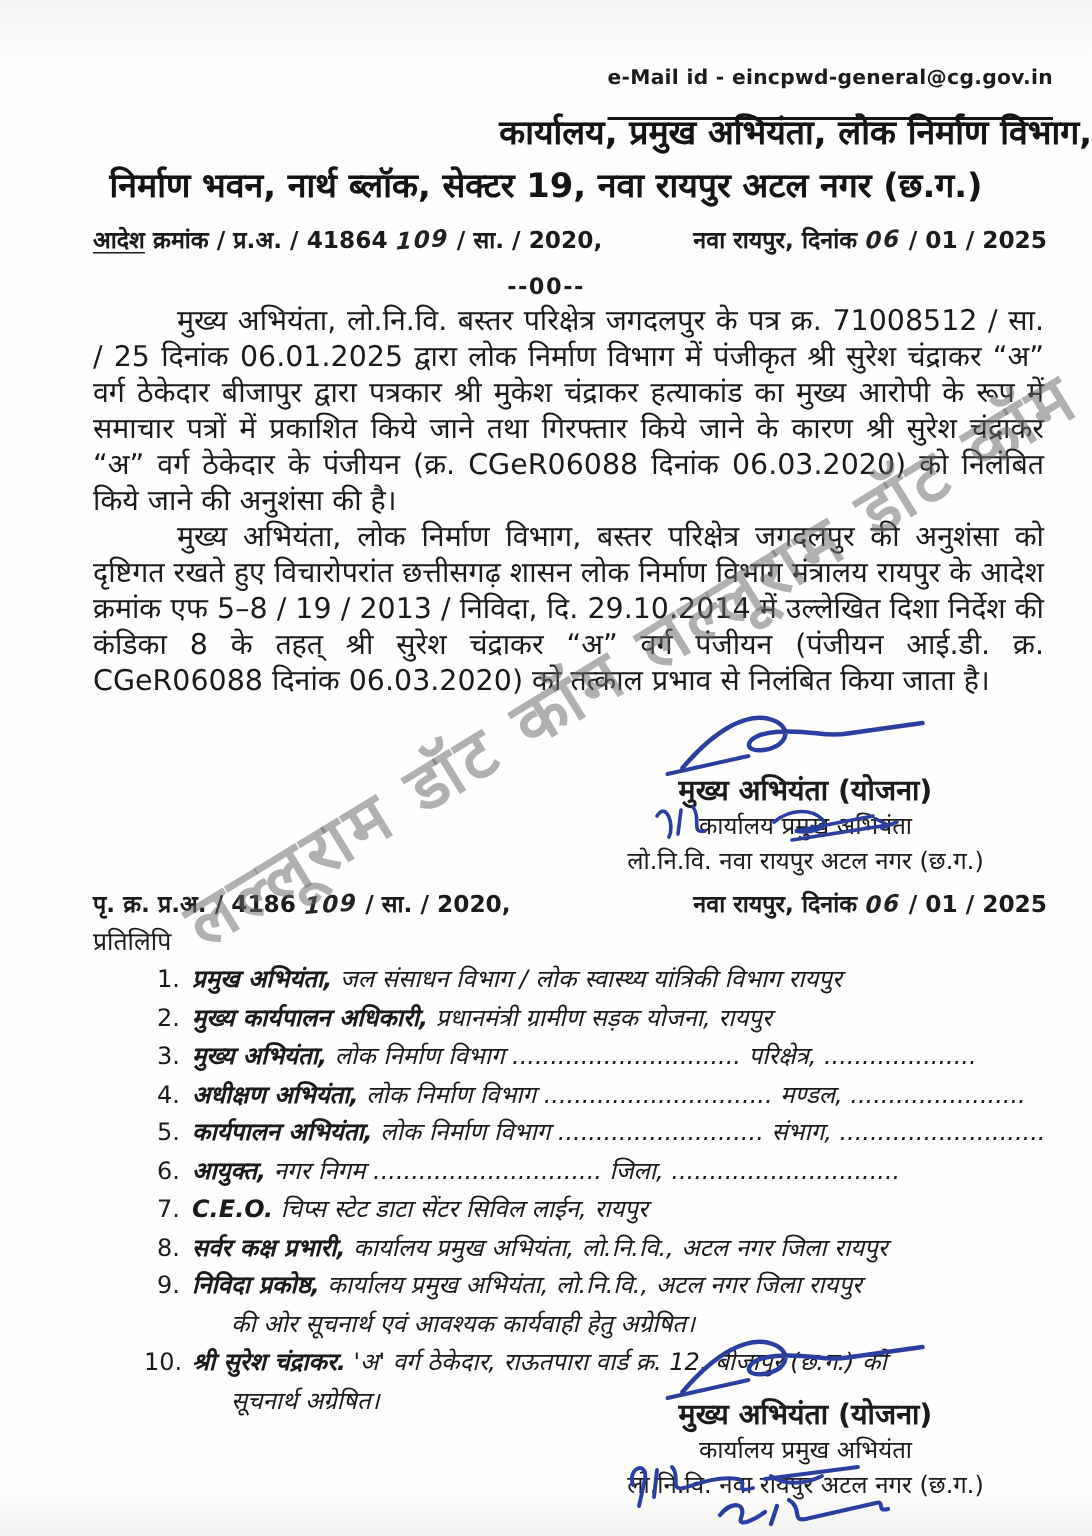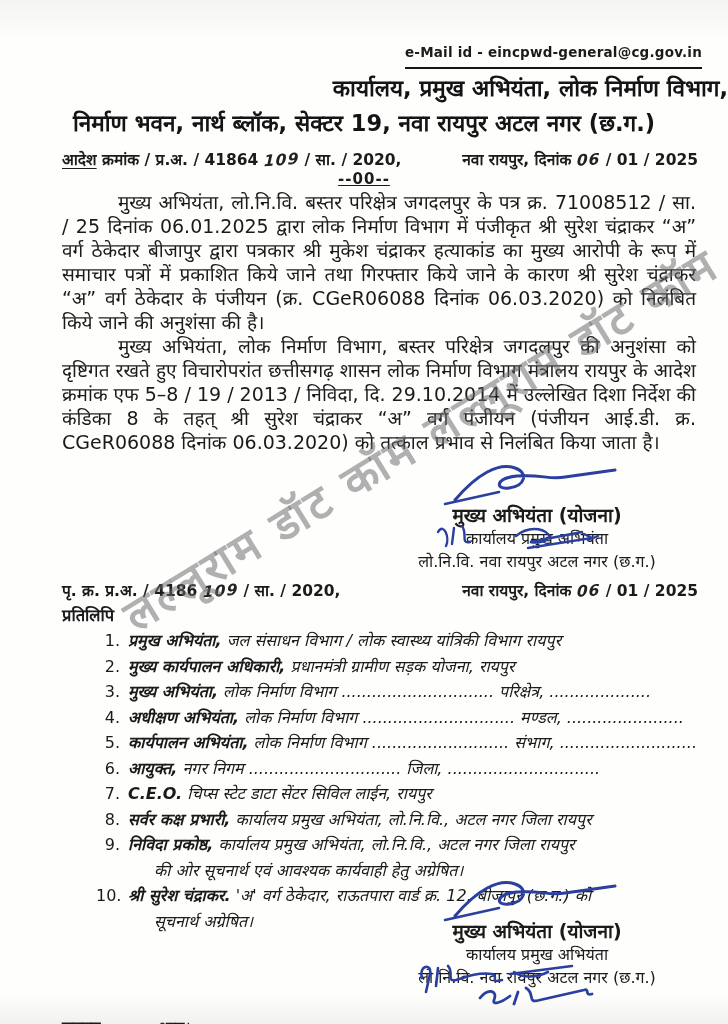--- a/index.html
+++ b/index.html
@@ -36,21 +36,21 @@
   }
 
   .email-row {
     text-align: right;
     padding: 44px 26px 0 0;
     font-size: 13.5px;
     font-weight: bold;
   }
   .email-row .email {
     border-bottom: 2px solid #161616;
-    padding-bottom: 7px;
+    padding-bottom: 18px;
     letter-spacing: 0.2px;
   }
 
   .title { text-align: center; font-weight: bold; color: #141414; }
   .title-1 { margin-top: 12px; font-size: 22.5px; text-align: right; }
   .title-2 { margin-top: 4px;  font-size: 22.5px; }
 
   .ref-row {
     display: flex;
     justify-content: space-between;
@@ -62,21 +62,21 @@
   .ref-left .u { text-decoration: underline; text-underline-offset: 3px; }
   .hw {
     display: inline-block;
     font-style: italic;
     font-weight: bold;
     transform: rotate(-4deg) skewX(-6deg);
     color: #222;
     letter-spacing: 1px;
   }
 
-  .divider { text-align: center; font-size: 15px; font-weight: bold; margin-top: 0; letter-spacing: 1px; text-decoration: underline; }
+  .divider { text-align: center; font-size: 15px; font-weight: bold; margin-top: 12px; letter-spacing: 1px; }
 
   .body-para {
     margin: 2px 32px 0 62px;
     font-size: 19px;
     line-height: 24px;
     text-align: justify;
     text-indent: 56px;
     color: #1a1a1a;
   }
   .body-para.second { margin-top: 0; }
@@ -96,21 +96,21 @@
 
   .endorse-row {
     display: flex;
     justify-content: space-between;
     align-items: baseline;
     margin: 6px 30px 0 62px;
     font-size: 15.5px;
     font-weight: bold;
   }
 
-  .copies-heading { margin: 2px 0 0 62px; font-size: 16.5px; font-weight: bold; }
+  .copies-heading { margin: 2px 0 0 62px; font-size: 16.5px; font-weight: normal; }
 
   .copy-list { margin: 2px 30px 0 96px; }
   .copy-item {
     display: flex;
     font-size: 16px;
     line-height: 25.5px;
     color: #1a1a1a;
   }
   .copy-item .num { width: 32px; text-align: right; padding-right: 8px; flex: 0 0 auto; }
   .copy-item .itext { flex: 1; font-style: italic; }

